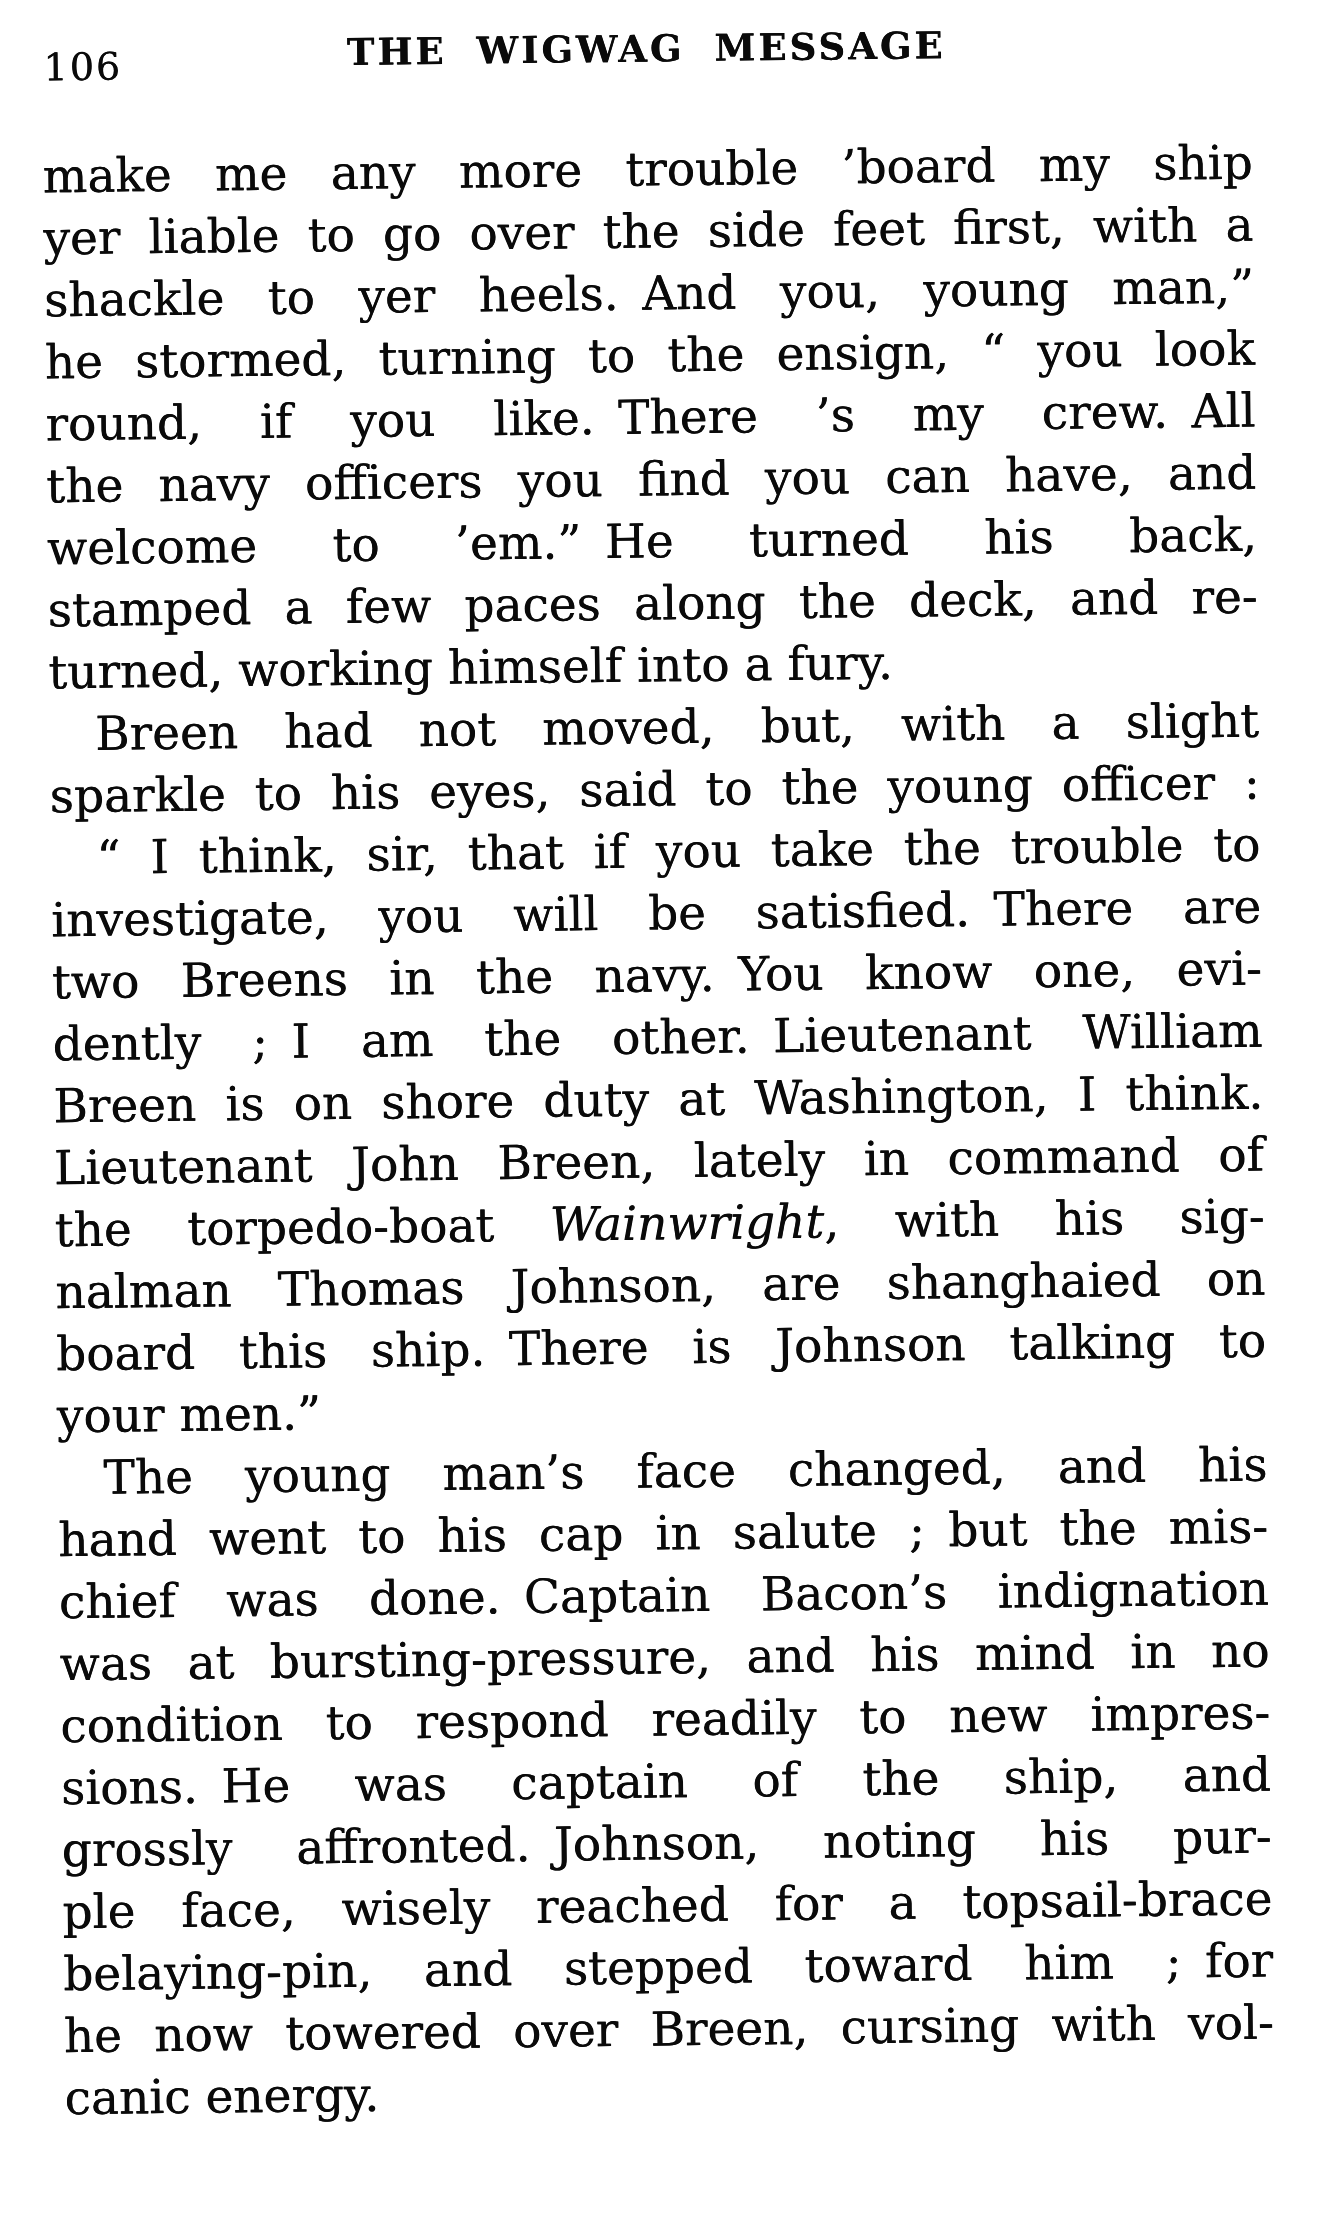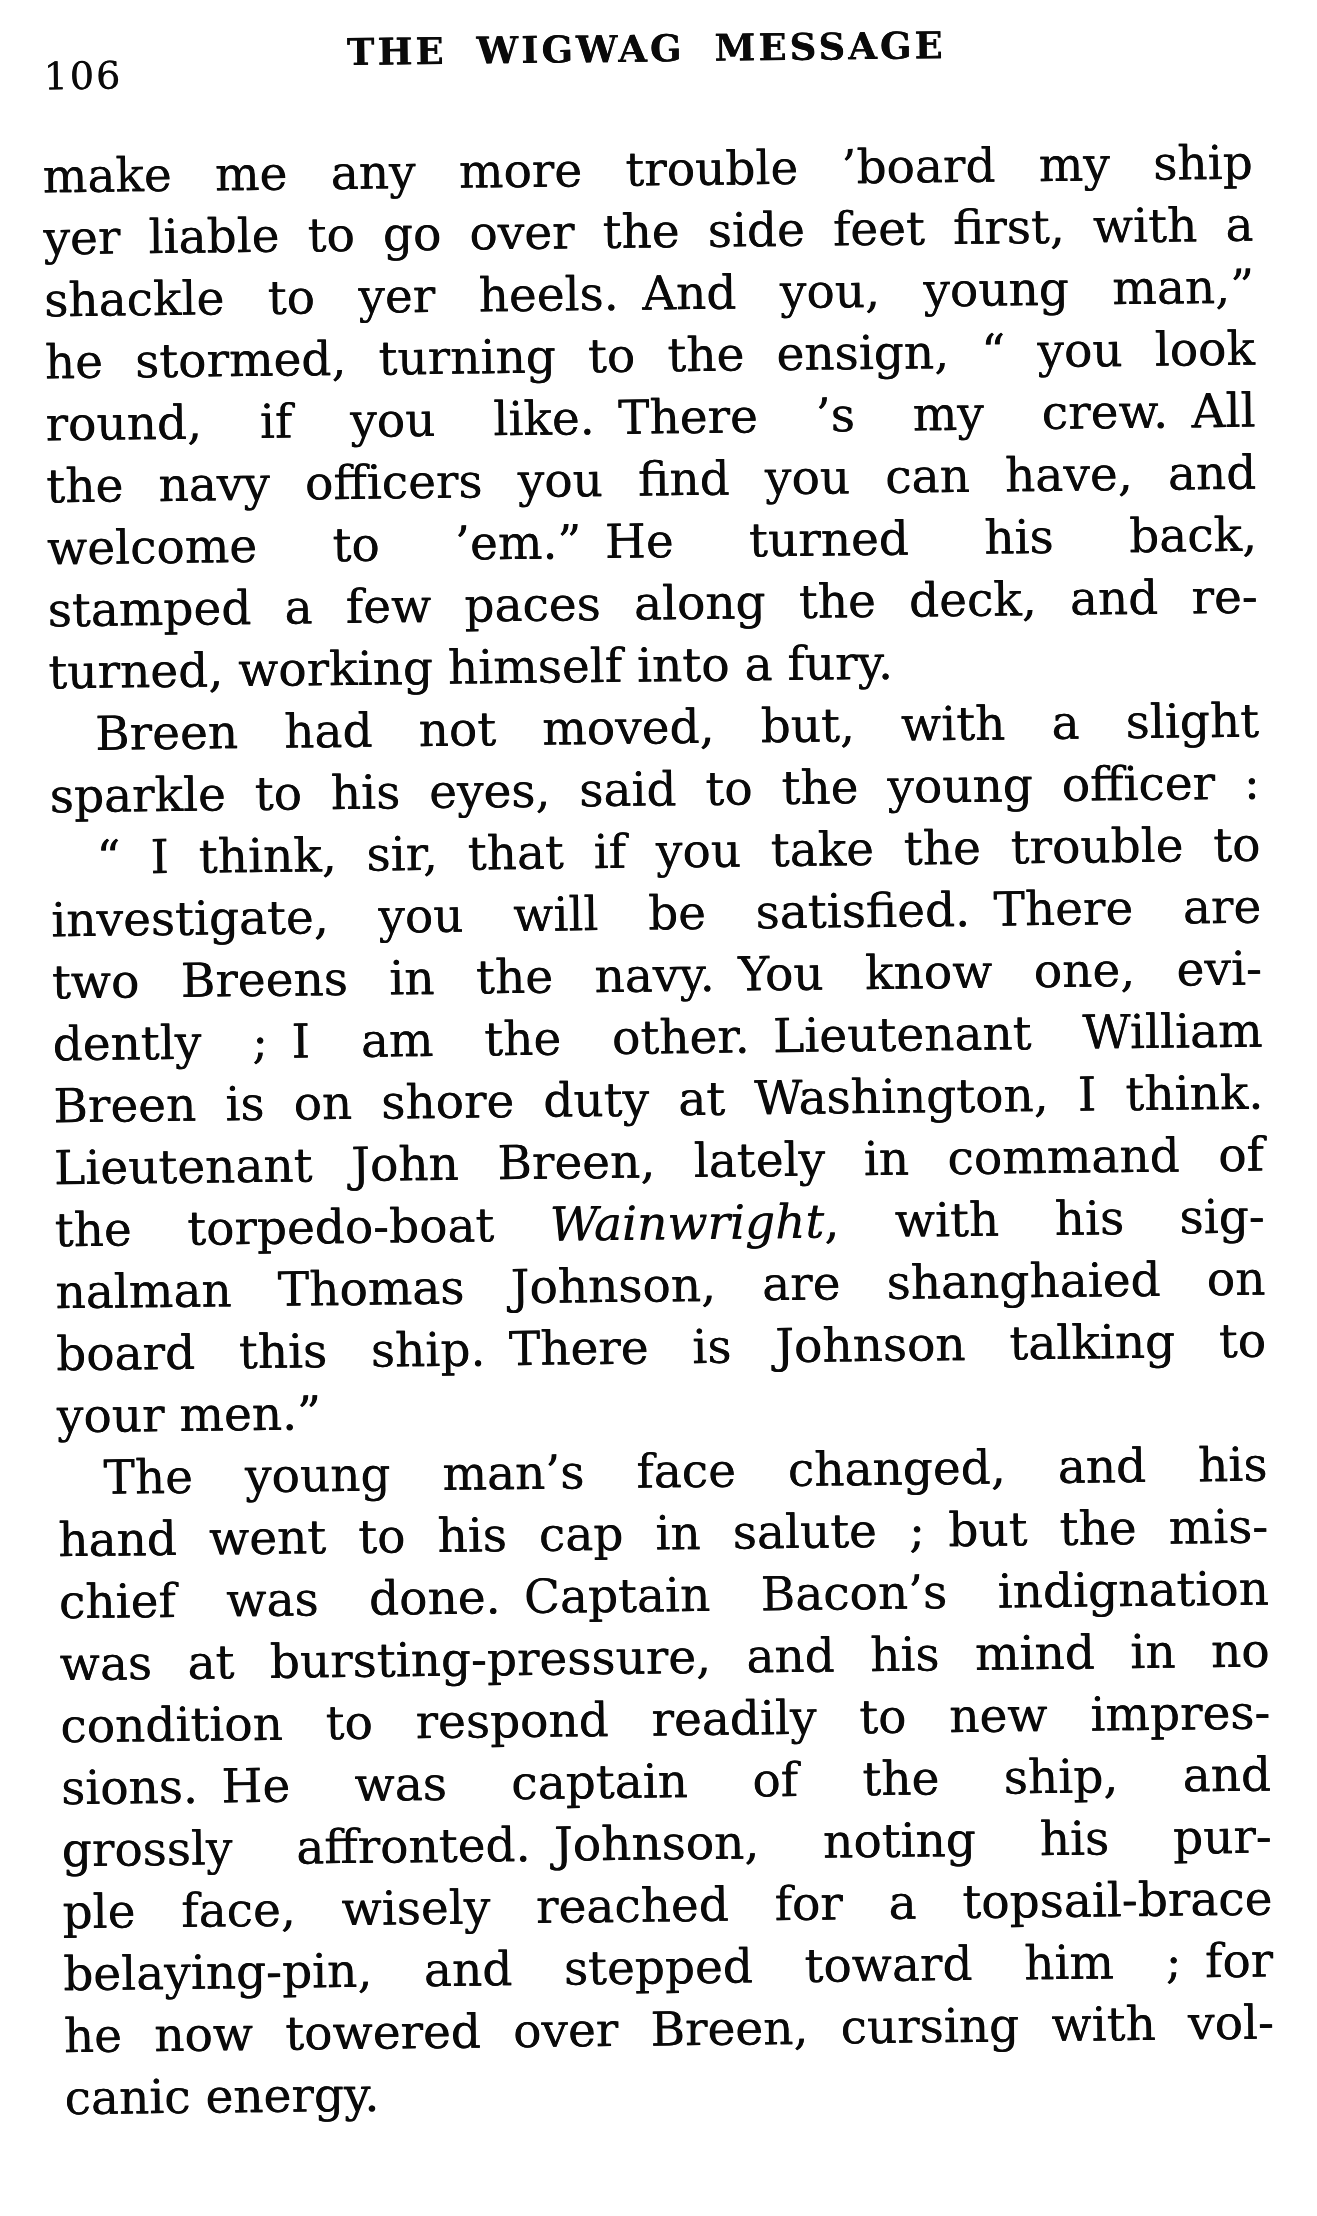--- a/index.html
+++ b/index.html
@@ -25,21 +25,21 @@
   .page-header {
     position: absolute;
     top: 28px;
     left: 52px;
     width: 1210px;
     height: 70px;
   }
   .page-number {
     position: absolute;
     left: 2px;
-    top: 21px;
+    top: 12px;
     font-size: 38px;
     letter-spacing: 2px;
     text-shadow: 0.4px 0 0 currentColor;
   }
   .running-head {
     position: absolute;
     left: 0;
     right: 0;
     top: 0;
     text-align: center;

